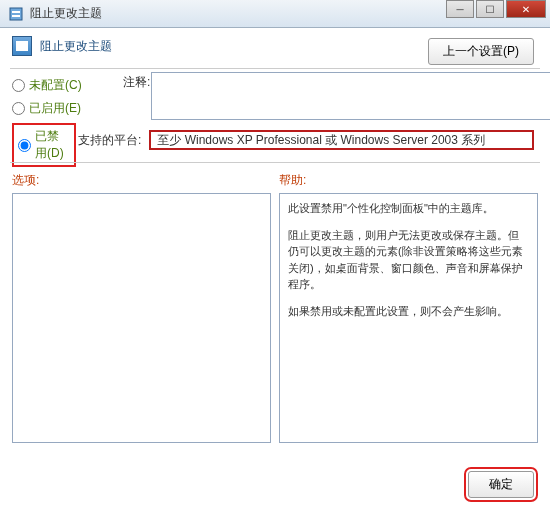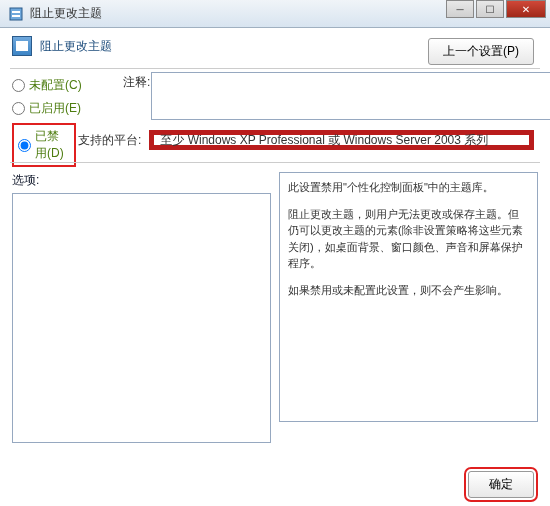--- a/index.html
+++ b/index.html
@@ -27,26 +27,26 @@
     .radio-row input { margin-right: 4px; }
     .radio-row label { color: #4d7c0f; cursor: pointer; }
     .radio-row.highlighted { border: 2px solid #e02020; padding: 3px 4px; width: 64px; }
     
     .comment-area { position: absolute; left: 108px; top: 72px; right: 16px; margin-left: 43px; }
     .comment-label { position: absolute; left: -28px; top: 2px; color: #333; }
     .comment-box { width: 422px; height: 48px; border: 1px solid #96a8c0; background: #fff; }
     
     .platform-row { position: absolute; left: 78px; top: 130px; right: 16px; display: flex; align-items: center; }
     .platform-label { margin-right: 8px; color: #333; text-align: center; }
-    .platform-box { flex: 1; border: 5px solid #b91c1c; background: #fff; padding: 2px 6px; color: #333; height: 20px; display: flex; align-items: center; max-width: 398px; }
+    .platform-box { flex: 1; border: 2px solid #b91c1c; background: #fff; padding: 2px 6px; color: #333; height: 20px; display: flex; align-items: center; max-width: 398px; }
     
     .divider2 { position: absolute; top: 162px; left: 10px; right: 10px; height: 1px; background: #ccc; }
     
     .columns { position: absolute; top: 172px; left: 12px; right: 12px; display: flex; gap: 8px; }
-    .col-label { color: #0f172a; margin-bottom: 4px; display: block; }
+    .col-label { color: #c2410c; margin-bottom: 4px; display: block; }
     .col-left { width: 50%; }
     .col-right { width: 50%; }
     .options-box { width: 100%; height: 250px; border: 1px solid #96a8c0; background: #fff; }
     .help-box { width: 100%; height: 250px; border: 1px solid #96a8c0; background: #fff; padding: 6px 8px; color: #333; line-height: 1.5; overflow: hidden; }
     .help-box p { margin-bottom: 10px; font-size: 11px; }
     
     .footer { position: absolute; bottom: 8px; right: 16px; display: flex; gap: 8px; align-items: flex-end; border-radius: 8px; }
     .footer-btn { padding: 4px 20px; background: linear-gradient(to bottom, #fff, #e8e8e8); border: 1px solid #999; border-radius: 3px; font-size: 12px; cursor: pointer; }
     .footer-btn.highlighted-btn { outline: 2px solid #e02020; outline-offset: 2px; }
   </style>
@@ -106,20 +106,21 @@
 </div>
 
 <div class="divider2"></div>
 
 <div class="columns">
   <div class="col-left">
     <span class="col-label">选项:</span>
     <div class="options-box"></div>
   </div>
   <div class="col-right">
+    <span class="col-label">帮助:</span>
     <div class="help-box">
       <p>此设置禁用"个性化控制面板"中的主题库。</p>
       <p>阻止更改主题，则用户无法更改或保存主题。但仍可以更改主题的元素(除非设置策略将这些元素关闭)，如桌面背景、窗口颜色、声音和屏幕保护程序。</p>
       <p>如果禁用或未配置此设置，则不会产生影响。</p>
     </div>
   </div>
 </div>
 
 <div class="footer">
   <button class="footer-btn highlighted-btn">确定</button>

